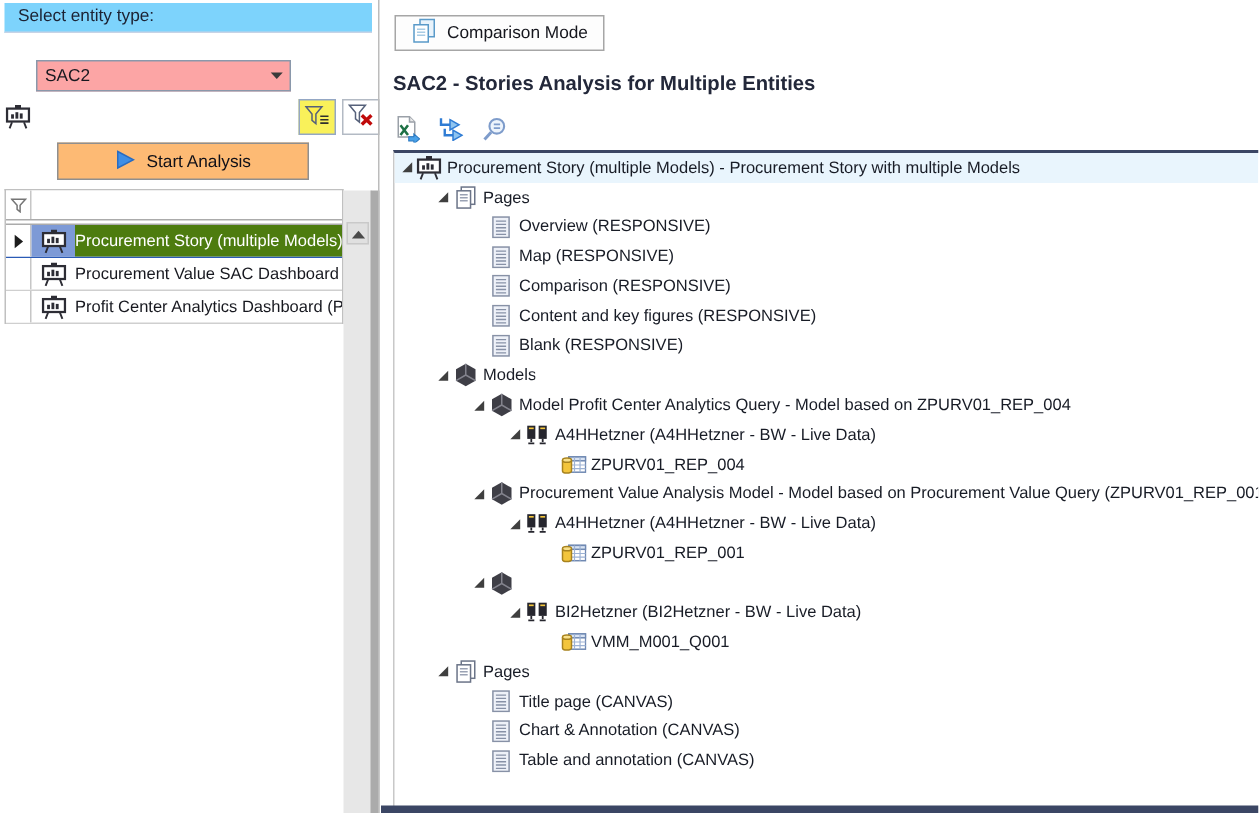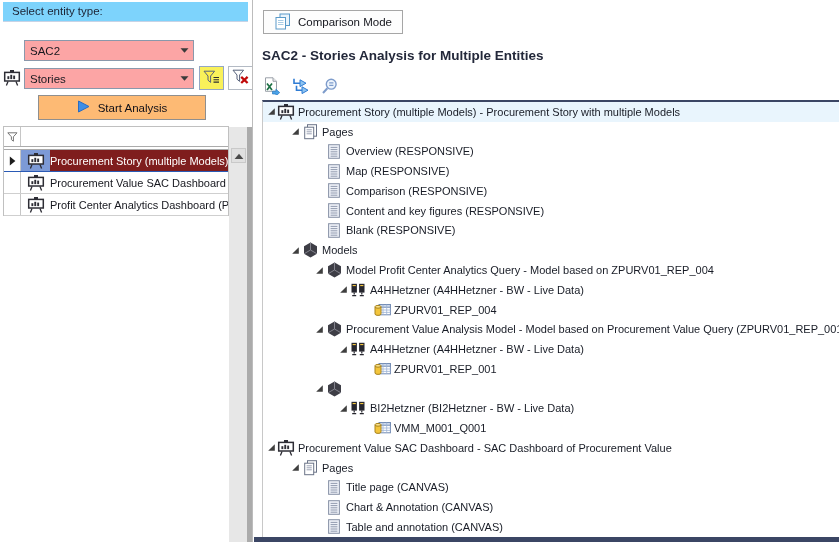--- a/index.html
+++ b/index.html
@@ -34,21 +34,21 @@
     align-items:center; justify-content:center; }
   .col-h { flex:1; }
   .grid-sep { height:3px; border-bottom:1px solid #ababab; }
   .grid-row { height:22px; display:flex; align-items:stretch; border-bottom:1px solid #cfcfcf;
     font-size:11px; cursor:default; }
   .row-gutter { width:17px; border-right:1px solid #c6c6c6; background:#fff; flex:none;
     display:flex; align-items:center; justify-content:center; }
   .row-icon { width:29px; flex:none; display:flex; align-items:center; justify-content:center; }
   .row-label { flex:1; display:flex; align-items:center; white-space:nowrap; overflow:hidden; }
   .grid-row.selected .row-icon  { background:#7d9ad6; }
-  .grid-row.selected .row-label { background:#7f1d1d; color:#fff; }
+  .grid-row.selected .row-label { background:#4d7c0f; color:#fff; }
   .grid-row.selected { border-bottom-color:#2a5ab5; }
 
   .scrollbar { position:absolute; left:229px; top:127px; width:19px; height:415px;
     background:#e7e7e7; }
   .scroll-up { position:absolute; left:2px; top:21px; width:15px; height:15px;
     background:#e0e0e0; border:1px solid #c9c9c9; display:flex; align-items:center;
     justify-content:center; padding:0; cursor:pointer; }
   .splitter { position:absolute; left:247px; top:127px; width:6px; height:415px;
     background:#ababab; cursor:col-resize; }
   .split-line { position:absolute; left:252px; top:0; width:1px; height:542px; background:#bcbcbc; }
@@ -94,28 +94,20 @@
   </div>
 
   <span class="story-glyph"><svg width="18" height="16" viewBox="0 0 18 16">
         <rect x="7" y="0" width="4" height="2.4" fill="#2d2d35"></rect>
         <rect x="1.7" y="2.4" width="14.6" height="8.6" fill="#fff" stroke="#2d2d35" stroke-width="1.5"></rect>
         <rect x="4.4" y="6.2" width="1.9" height="2.9" fill="#2d2d35"></rect>
         <rect x="7.3" y="4.8" width="1.9" height="4.3" fill="#2d2d35"></rect>
         <rect x="10.2" y="5.6" width="1.9" height="3.5" fill="#2d2d35"></rect>
         <path d="M5,11.5 L3.4,15.6 M13,11.5 L14.6,15.6" stroke="#2d2d35" stroke-width="1.3" fill="none"></path>
       </svg></span>
-  <div class="dd dd-sub">
-    <span class="val">Stories</span>
-    <span class="arr">
-        <svg width="9" height="5" viewBox="0 0 9 5">
-          <polygon points="0.5,0.3 8.5,0.3 4.5,4.7" fill="#3a3a3a"></polygon>
-        </svg>
-      </span>
-  </div>
   <button class="sq-btn filter-btn">
     <span><svg width="17" height="14" viewBox="0 0 17 14">
           <polygon points="1,1.2 11.6,1.2 7.6,6 7.6,12.4 5,10.2 5,6" fill="#ffef4a" stroke="#56617a"></polygon>
           <path d="M10.5,7.5 h5.5 M10.5,9.8 h5.5 M10.5,12.1 h5.5" stroke="#2e2e2e" stroke-width="1.1"></path>
         </svg></span>
   </button>
   <button class="sq-btn clear-btn">
     <span><svg width="17" height="15" viewBox="0 0 17 15">
           <polygon points="1,1.2 11.6,1.2 7.6,6 7.6,12.4 5,10.2 5,6" fill="#fff" stroke="#56617a"></polygon>
           <path d="M9.2,7.8 L15.6,14 M15.6,7.8 L9.2,14" stroke="#c00a0a" stroke-width="2.3"></path>
@@ -458,38 +450,20 @@
           <svg width="17" height="14" viewBox="0 0 17 14">
             <rect x="5.2" y="1.6" width="11.2" height="10.2" fill="#fff" stroke="#7089b2"></rect>
             <rect x="5.2" y="1.6" width="11.2" height="2.6" fill="#d8e3f3" stroke="#7089b2"></rect>
             <path d="M9,1.6 V11.8 M12.7,1.6 V11.8 M5.2,7 H16.4 M5.2,9.4 H16.4" stroke="#9db2d4" stroke-width="0.8"></path>
             <path d="M1,3.8 v7.2 a3,1.4 0 0 0 6,0 v-7.2" fill="#f3c53c" stroke="#a8831e"></path>
             <ellipse cx="4" cy="3.8" rx="3" ry="1.4" fill="#f9e08a" stroke="#a8831e"></ellipse>
           </svg>
         </span>
         <span class="t-label">VMM_M001_Q001</span>
       </div>
-      <div class="tree-row" style="padding-left: 2px;">
-        <span class="t-arrow">
-          <svg width="9" height="9" viewBox="0 0 9 9">
-            <polygon points="7.8,1.2 7.8,7.8 1.2,7.8" fill="#3f3f3f"></polygon>
-          </svg>
-        </span>
-        <span class="t-icon">
-          <svg width="18" height="16" viewBox="0 0 18 16">
-            <rect x="7" y="0" width="4" height="2.4" fill="#2d2d35"></rect>
-            <rect x="1.7" y="2.4" width="14.6" height="8.6" fill="#fff" stroke="#2d2d35" stroke-width="1.5"></rect>
-            <rect x="4.4" y="6.2" width="1.9" height="2.9" fill="#2d2d35"></rect>
-            <rect x="7.3" y="4.8" width="1.9" height="4.3" fill="#2d2d35"></rect>
-            <rect x="10.2" y="5.6" width="1.9" height="3.5" fill="#2d2d35"></rect>
-            <path d="M5,11.5 L3.4,15.6 M13,11.5 L14.6,15.6" stroke="#2d2d35" stroke-width="1.3" fill="none"></path>
-          </svg>
-        </span>
-        <span class="t-label">Procurement Value SAC Dashboard - SAC Dashboard of Procurement Value</span>
-      </div>
       <div class="tree-row" style="padding-left: 26px;">
         <span class="t-arrow">
           <svg width="9" height="9" viewBox="0 0 9 9">
             <polygon points="7.8,1.2 7.8,7.8 1.2,7.8" fill="#3f3f3f"></polygon>
           </svg>
         </span>
         <span class="t-icon">
           <svg width="15" height="16" viewBox="0 0 15 16">
             <rect x="4.5" y="0.7" width="9" height="11.5" fill="#fff" stroke="#6b7488"></rect>
             <rect x="1.7" y="3.2" width="9" height="11.5" fill="#fff" stroke="#6b7488"></rect>

